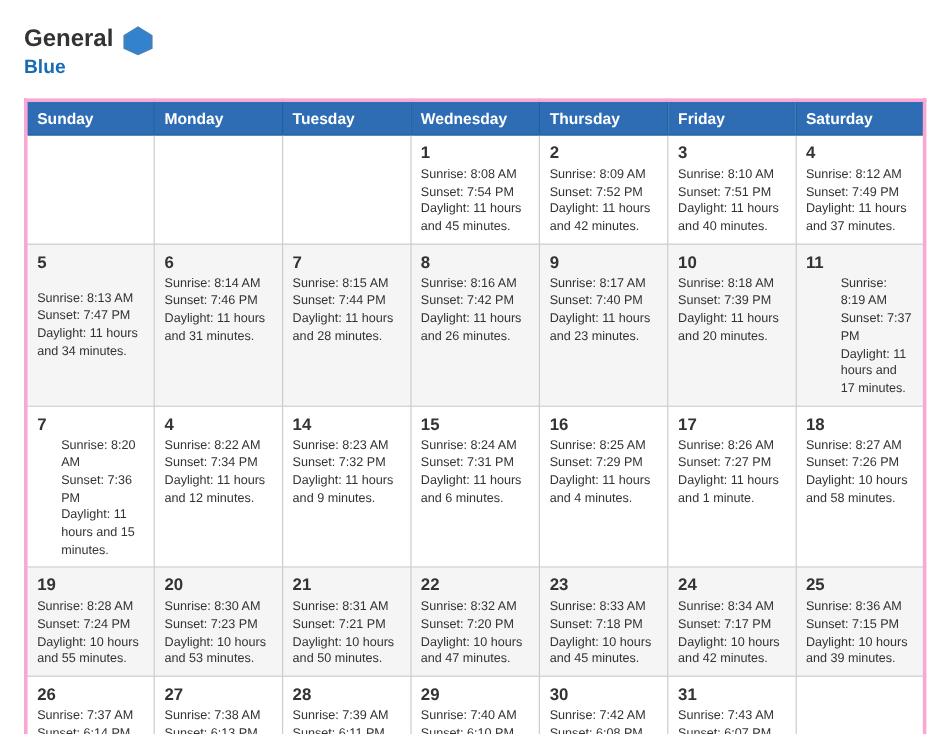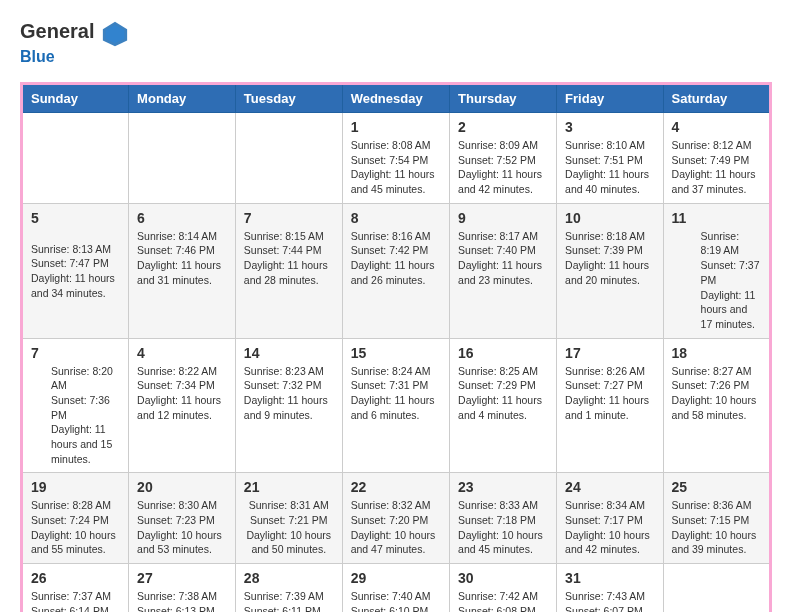--- a/index.html
+++ b/index.html
@@ -239,21 +239,21 @@
 Daylight: 10 hours and 55 minutes.</div>
         </td>
         <td>
           <div class="day-number">20</div>
           <div class="day-info" style="white-space: pre-line;">Sunrise: 8:30 AM
 Sunset: 7:23 PM
 Daylight: 10 hours and 53 minutes.</div>
         </td>
         <td>
           <div class="day-number">21</div>
-          <div class="day-info" style="white-space: pre-line; text-align: center;">Sunrise: 8:31 AM
+          <div class="day-info" style="white-space: pre-line;">Sunrise: 8:31 AM
 Sunset: 7:21 PM
 Daylight: 10 hours and 50 minutes.</div>
         </td>
         <td>
           <div class="day-number">22</div>
           <div class="day-info" style="white-space: pre-line;">Sunrise: 8:32 AM
 Sunset: 7:20 PM
 Daylight: 10 hours and 47 minutes.</div>
         </td>
         <td>

